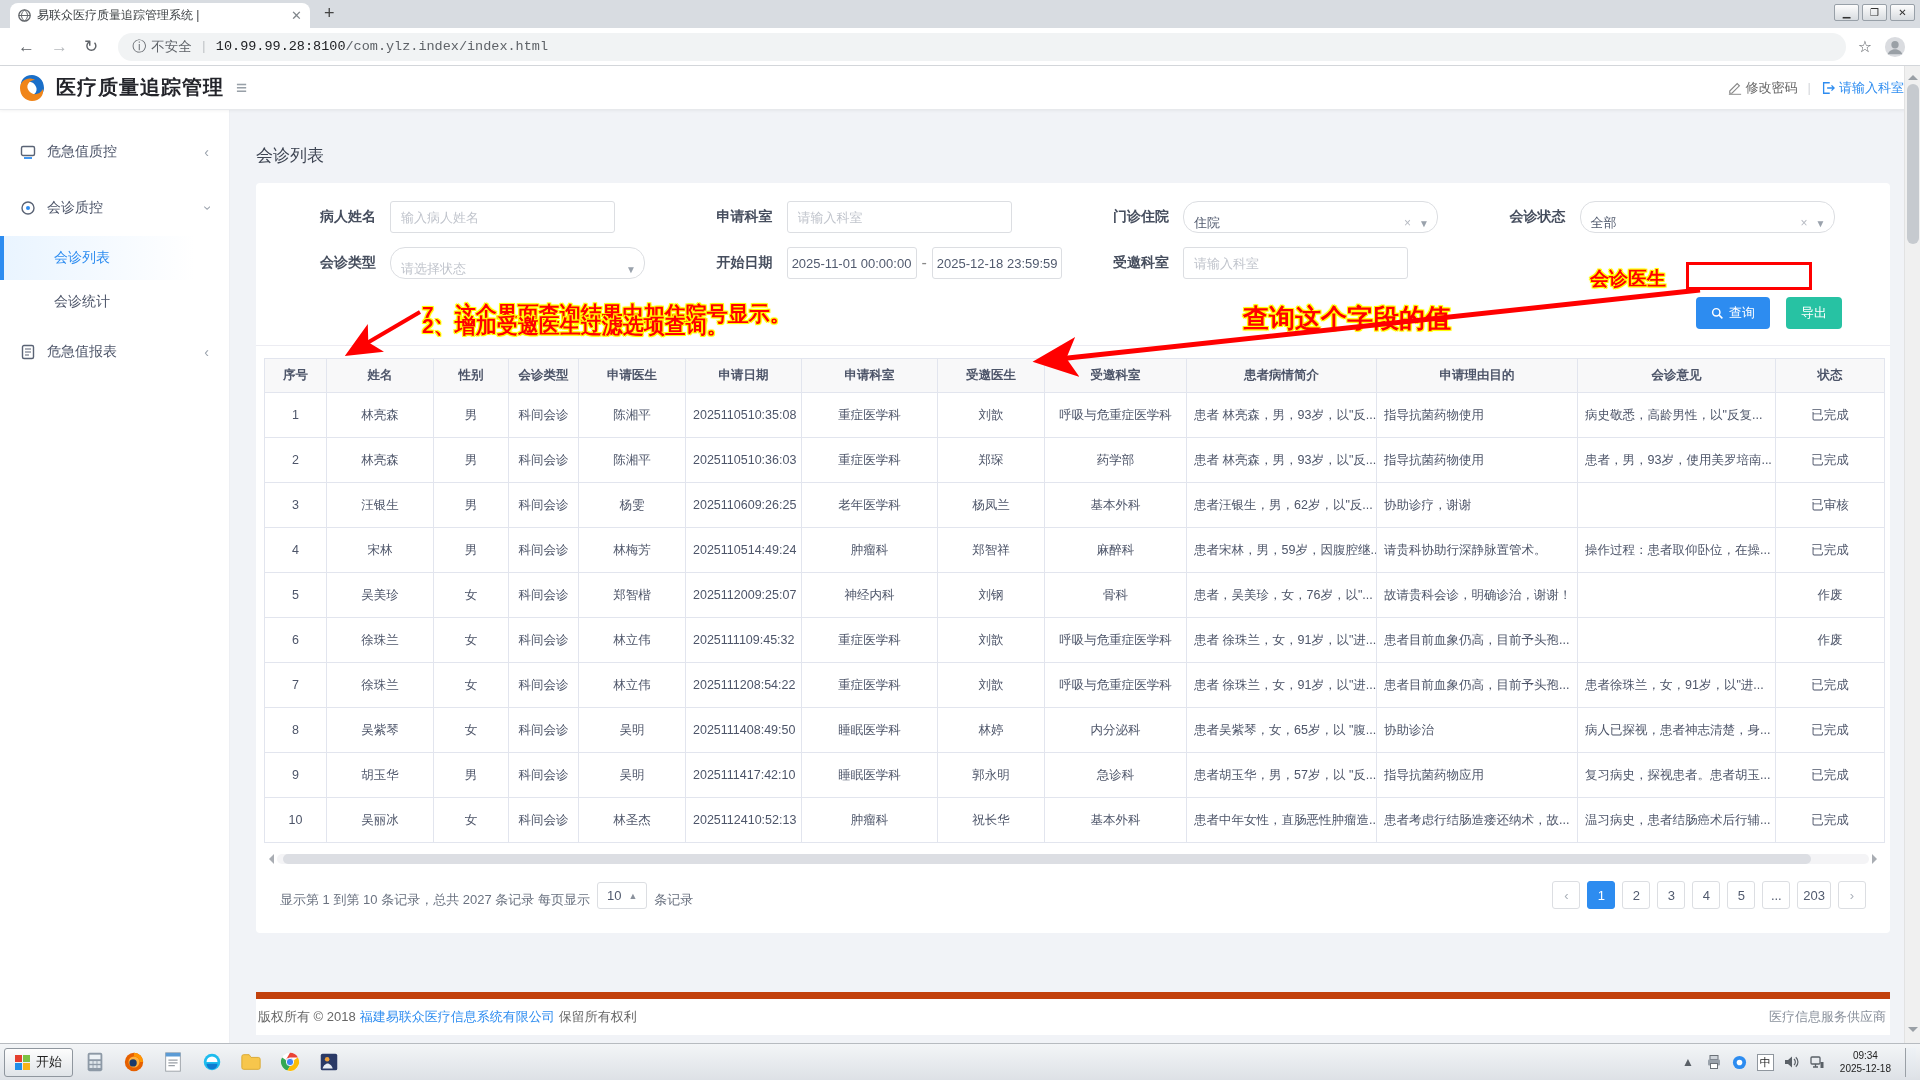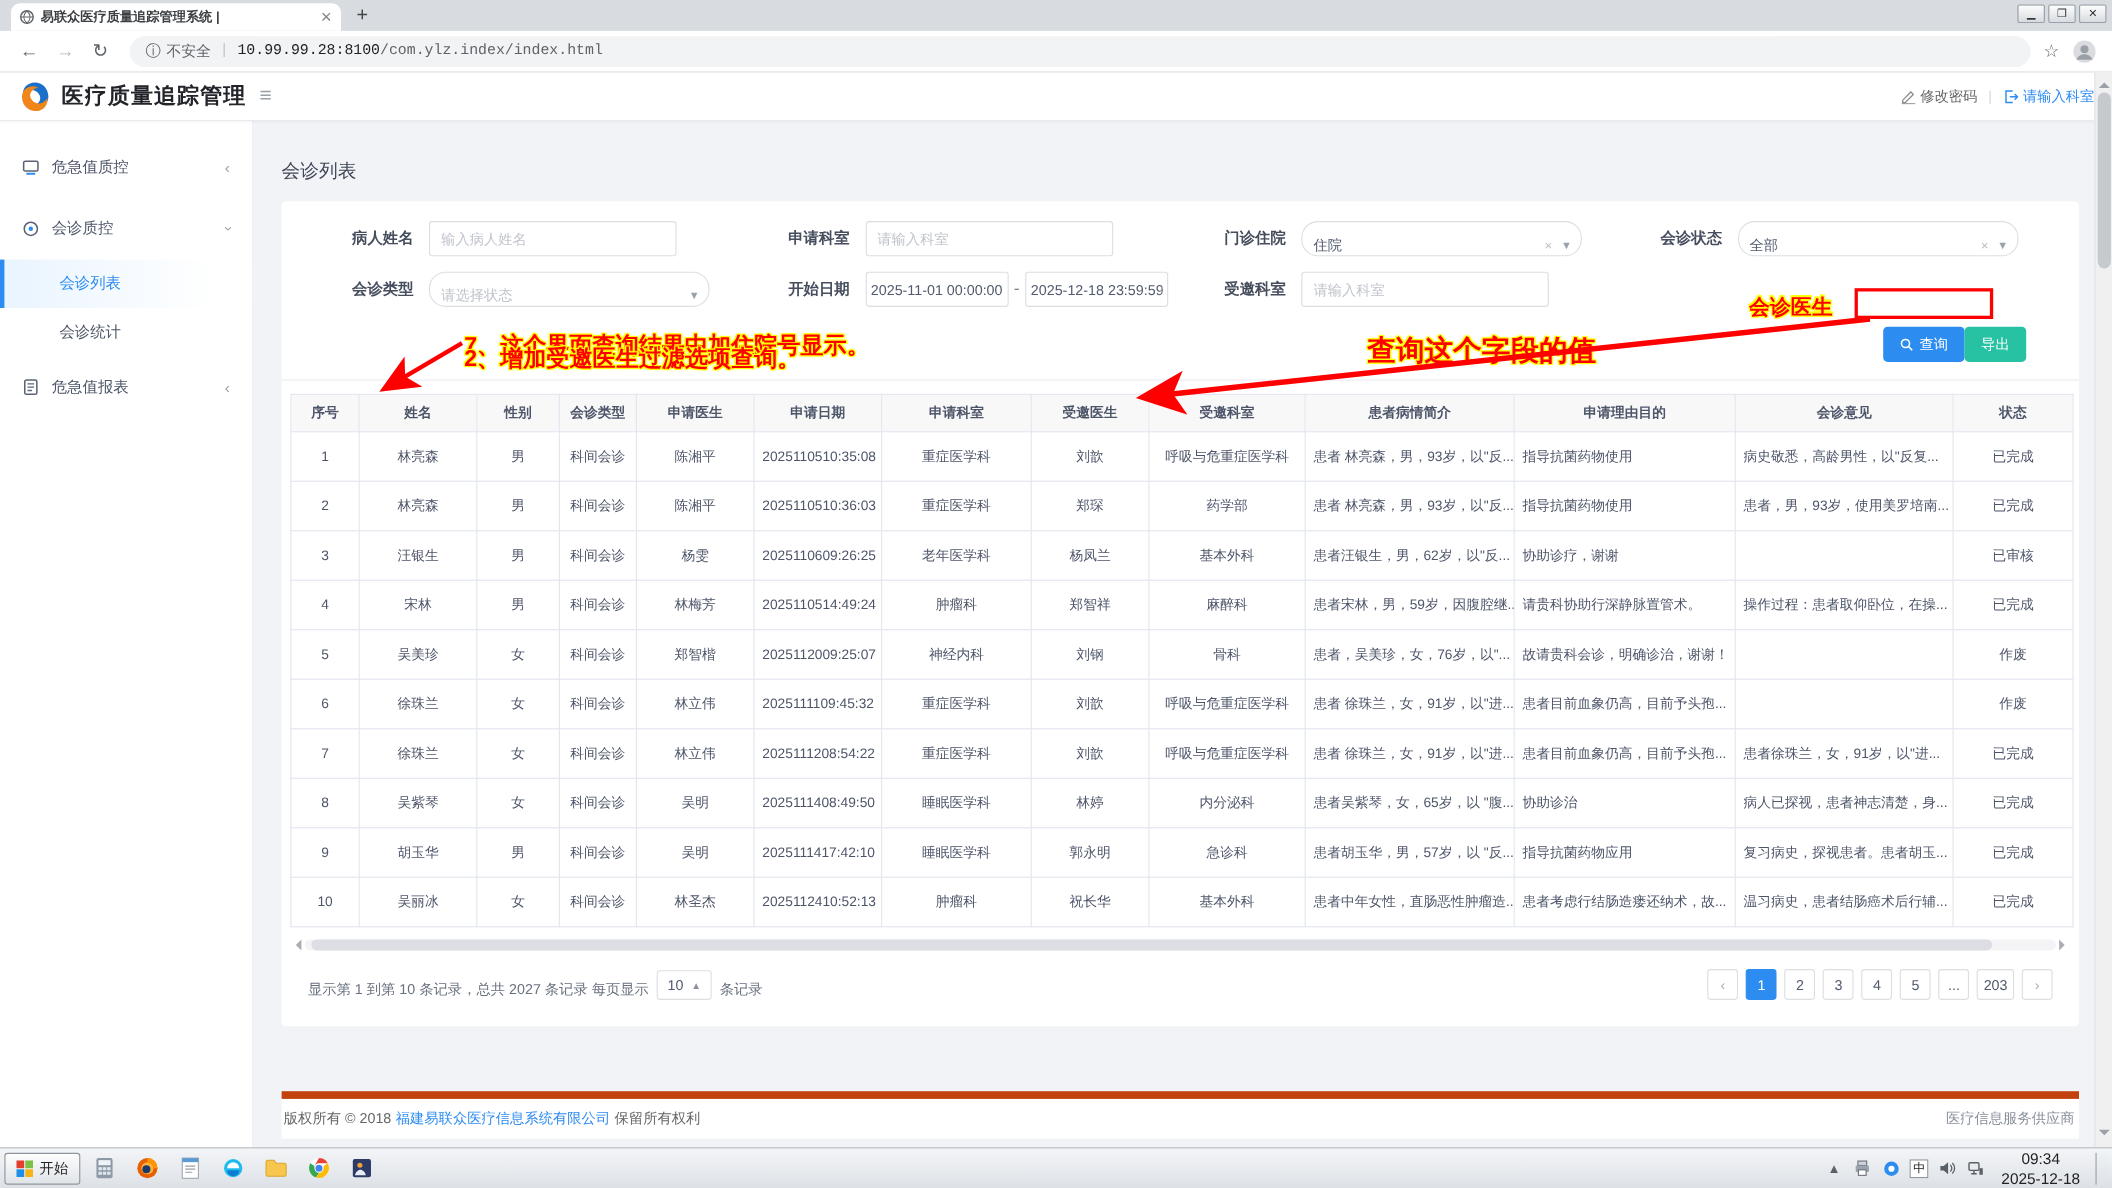--- a/index.html
+++ b/index.html
@@ -2,21 +2,21 @@
 <html style="--primary: #2d8cf0; --export: #27c2a3; --anno: #ff0000; --glow: #ffff00;"><head>
 <meta charset="utf-8">
 <style>
   * { margin:0; padding:0; box-sizing:border-box; }
   html,body { width:1920px; height:1080px; overflow:hidden; }
   body { font-family:"Liberation Sans","DejaVu Sans",sans-serif; background:#f1f3f7; position:relative; }
 
   
   .tabstrip { height:28px; background:#d8dce1; display:flex; align-items:flex-end; position:relative; }
   .tab { width:300px; height:25px; background:#fff; border-radius:8px 8px 0 0; margin-left:10px;
-         display:flex; align-items:center; padding:0 8px; font-size:12px; color:#3c4043;font-weight:bold; }
+         display:flex; align-items:center; padding:0 8px; font-size:12px; color:#3c4043; }
   .tab-title { flex:1; white-space:nowrap; overflow:hidden; }
   .tab-close { color:#80868b; font-size:13px; margin-left:6px; }
   .newtab { font-size:18px; color:#444; margin:0 0 4px 14px; }
   .win-controls { position:absolute; right:5px; top:4px; display:flex; gap:3px; }
   .win-btn { width:25px; height:17px; border:1px solid #98a0a8; border-radius:2px;
              background:linear-gradient(#fdfdfd,#d8dce0); font-size:10px; line-height:15px;
              text-align:center; color:#333; }
   .addressbar { height:38px; background:#fff; display:flex; align-items:center; padding:0 10px;
                 border-bottom:1px solid #d5d8dc; }
   .nav-ico { font-size:17px; color:#5f6368; margin:0 8px; }
@@ -65,21 +65,21 @@
             font-size:13px; color:#515a6e; background:#fff; outline:none; font-family:inherit; }
   .tinput::placeholder { color:#c0c4cc; }
   .dinput { width:130px; text-align:center; padding:0 4px; }
   .dash { margin:0 5px; color:#888; }
   .tselect { width:255px; height:32px; border:1px solid #dcdee2; border-radius:15px; padding:12px 8px 0 10px;
              font-size:13px; color:#515a6e; display:flex; align-items:center; background:#fff; }
   .tselect .val { flex:1; }
   .tselect .val.ph { color:#c0c4cc; }
   .sel-x { color:#b6bac2; font-size:12px; margin-right:8px; }
   .sel-arrow { color:#9aa2ac; font-size:10px; }
-  .filter-actions { display:flex; justify-content:flex-end; gap:0; padding:4px 24px 12px; }
+  .filter-actions { display:flex; justify-content:flex-end; gap:16px; padding:4px 24px 12px; }
   .btn { height:32px; border:none; border-radius:4px; color:#fff; font-size:13px; display:inline-flex;
          align-items:center; gap:5px; padding:0 15px; font-family:inherit; }
   .btn.search { background:var(--primary); }
   .btn.export { background:var(--export); }
 
   
   .table-wrap { margin:12px 8px 0; }
   table { border-collapse:collapse; table-layout:fixed; width:1620px; font-size:12.5px; color:#4d5569; }
   th { background:#f8f8f9; border:1px solid #e2e5ee; height:34px; font-weight:bold; padding:0 4px;
        white-space:nowrap; overflow:hidden; }
@@ -126,21 +126,21 @@
               background:linear-gradient(#fdfdfd,#e0e4e8); display:flex; align-items:center; gap:6px;
               padding:0 10px; font-size:13px; color:#222; }
   .flag { width:15px; height:15px; display:grid; grid-template-columns:7px 7px; grid-template-rows:7px 7px; gap:1px; }
   .flag i { display:block; }
   .ql { width:35px; height:29px; display:flex; align-items:center; justify-content:center;
         border:1px solid rgba(255,255,255,.0); }
   .tray { margin-left:auto; display:flex; align-items:center; gap:8px; }
   .tray-ico { display:flex; align-items:center; justify-content:center; width:18px; height:18px; color:#5a6067; font-size:12px; }
   .ime-box { width:17px; height:17px; background:#fff; border:1px solid #8f969e; font-size:11px;
              line-height:15px; text-align:center; color:#222; }
-  .clock { text-align:center; font-size:14px; color:#222; line-height:1.3; margin:0 6px; }
+  .clock { text-align:center; font-size:10px; color:#222; line-height:1.3; margin:0 6px; }
   .showdesk { width:11px; height:29px; border-left:1px solid #9aa0a6; background:linear-gradient(#eef2f6,#dfe3e8); }
 
   
   .anno { position:absolute; left:0; top:0; width:1920px; height:1080px; pointer-events:none; z-index:50; }
   .anno-text { position:absolute; font-weight:bold; color:var(--anno); white-space:nowrap;
                text-shadow:-1px -1px 0 var(--glow), 1px -1px 0 var(--glow), -1px 1px 0 var(--glow),
                             1px 1px 0 var(--glow), 0 0 3px var(--glow); }
   .n1 { left:422px; top:300px; font-size:21px; }
   .n2 { left:422px; top:312px; font-size:21px; }
   .n3 { left:1243px; top:301px; font-size:26px; }

